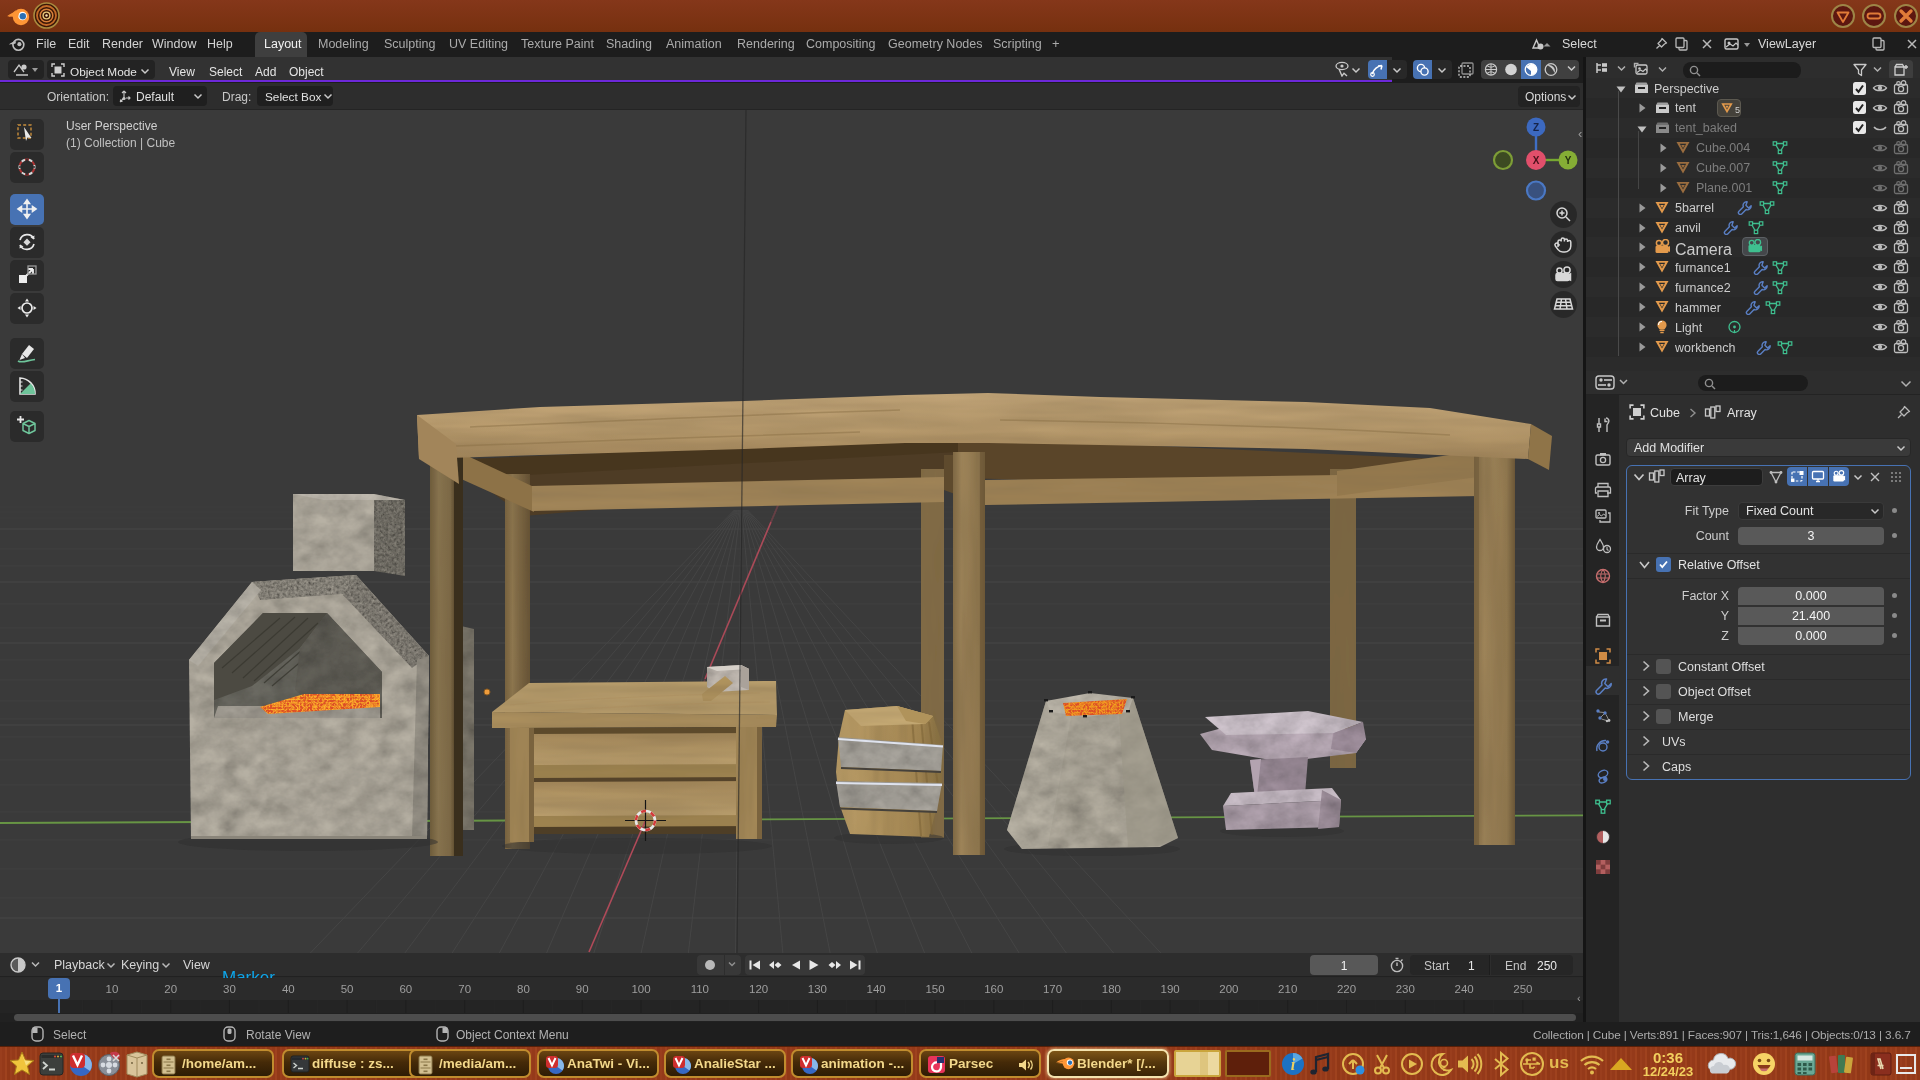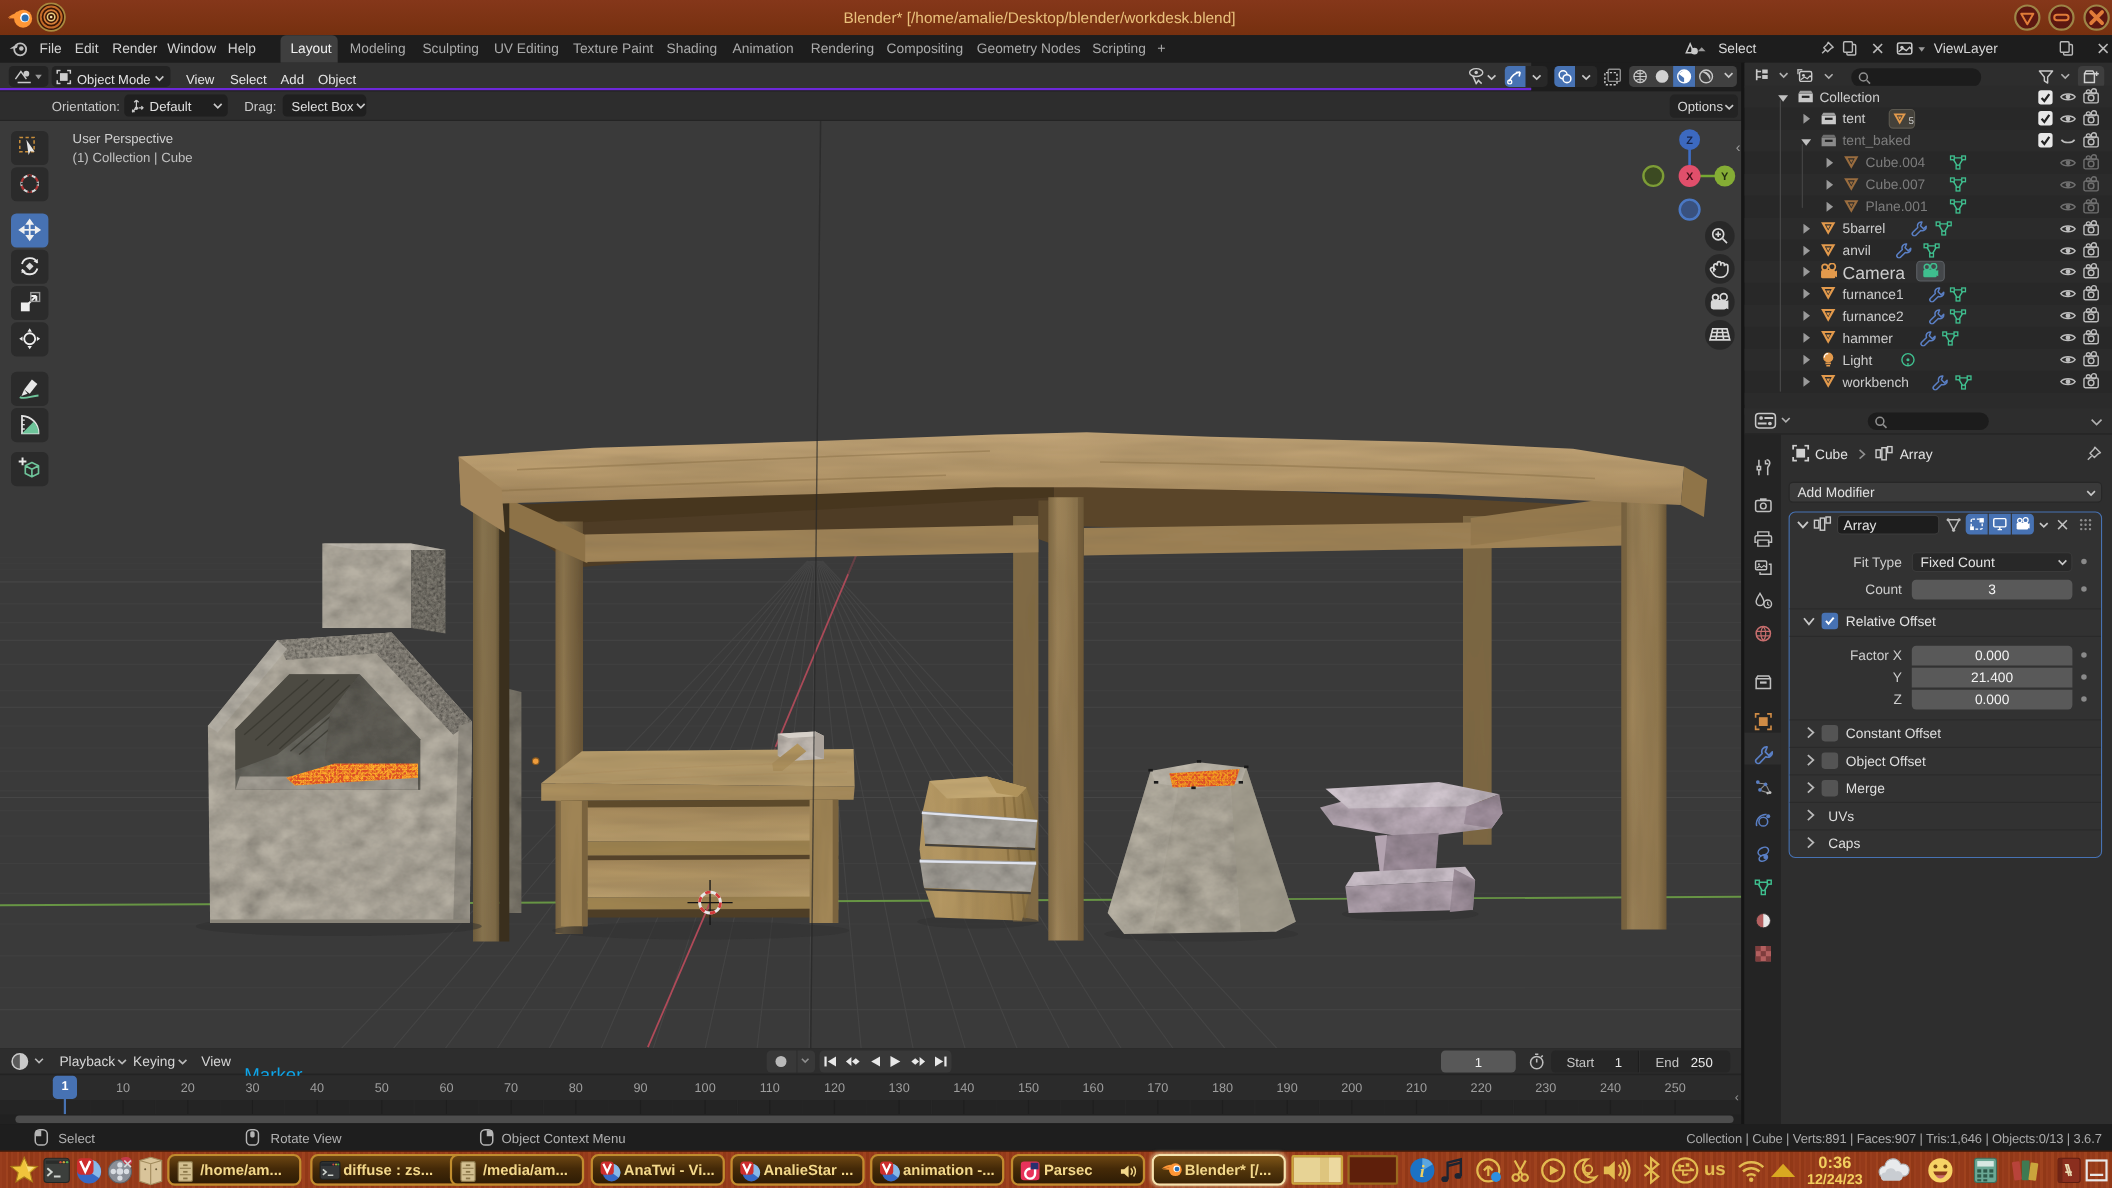--- a/index.html
+++ b/index.html
@@ -20,21 +20,20 @@
     <circle cx="16.8" cy="12.3" r="3.2" fill="#2a6fb4"></circle>
     <path d="M2 12.5 L13 8.5 L12 13 Z" fill="#ff9636"></path>
   </svg>
   <svg class="abs" style="left:33px;top:2px" width="27" height="27" viewBox="0 0 27 27">
     <circle cx="13.5" cy="13.5" r="12.5" fill="#3a1606" stroke="#a98a3f" stroke-width="1.6"></circle>
     <circle cx="13.5" cy="13.5" r="9.5" fill="none" stroke="#c46a28" stroke-width="1.8"></circle>
     <circle cx="13.5" cy="13.5" r="6.3" fill="none" stroke="#d8803a" stroke-width="1.5"></circle>
     <circle cx="13.5" cy="13.5" r="3.4" fill="none" stroke="#e8c87a" stroke-width="1.4"></circle>
     <circle cx="13.5" cy="13.5" r="1.2" fill="#f5e3b0"></circle>
   </svg>
-  <div class="txt" style="left:0;right:30px;top:8px;text-align:center;color:#e9c17c;font-size:14px">Blender* [/home/amalie/Desktop/blender/workdesk.blend]</div>
 
   <svg class="abs" style="left:1830px;top:3px" width="90" height="26" viewBox="0 0 90 26">
     <circle cx="13" cy="13" r="11" fill="#5d1710" stroke="#9d8547" stroke-width="2"></circle>
     <path d="M7.5 9.5 L18.5 9.5 L13 19 Z" fill="none" stroke="#e07b38" stroke-width="1.8" stroke-linejoin="round"></path>
     <circle cx="44" cy="13" r="11" fill="#5d1710" stroke="#9d8547" stroke-width="2"></circle>
     <rect x="37.5" y="10.5" width="13" height="5" rx="2.5" fill="none" stroke="#e07b38" stroke-width="1.8"></rect>
     <circle cx="76" cy="13" r="11" fill="#5d1710" stroke="#9d8547" stroke-width="2"></circle>
     <path d="M71 8 L81 18 M81 8 L71 18" fill="none" stroke="#e07b38" stroke-width="3.4" stroke-linecap="round"></path>
   </svg>
 </div>
@@ -704,21 +703,21 @@
       <div class="abs" style="left:52px;top:74px;width:1px;height:58px;background:#454545"></div>
       <div class="abs" style="left:0;top:21px;width:334px;height:20px">
         <svg class="abs" style="left:30px;top:7px" width="10" height="8" viewBox="0 0 10 8">
           <path d="M0.5 1.5 h9 L5 7.5 Z" fill="#c0c0c0"></path>
         </svg>
         <div class="abs" style="left:47px;top:2px"><svg width="17" height="16" viewBox="0 0 17 16">
             <path d="M2 5 h13 v8 H2 Z" fill="#c9c9c9"></path>
             <path d="M2 5 l1.5 -2.5 h10 L15 5" fill="#9e9e9e"></path>
             <rect x="5" y="7" width="7" height="2" fill="#222"></rect>
           </svg></div>
-        <div class="txt" style="left:68px;top:3.5px;color:#cccccc;font-size:12.5px">Collection</div>
+        <div class="txt" style="left:68px;top:3.5px;color:#cccccc;font-size:12.5px">Perspective</div>
         <div class="abs" style="left:266px;top:2.5px"><svg width="15" height="15" viewBox="0 0 15 15">
             <rect x="1" y="1" width="13" height="13" rx="2.5" fill="#e8e8e8"></rect>
             <path d="M4 8 l2.5 2.8 L11 4.5" stroke="#222" stroke-width="2" fill="none"></path>
           </svg></div>
         <div class="abs" style="left:286px;top:2px"><svg width="16" height="16" viewBox="0 0 16 16">
             <path d="M1.5 8 C4 4.5 12 4.5 14.5 8 C12 11.5 4 11.5 1.5 8 Z" stroke="#bdbdbd" stroke-width="1.3" fill="none"></path>
             <circle cx="8" cy="8" r="2.2" fill="#bdbdbd"></circle>
           </svg></div>
         <div class="abs" style="left:307px;top:2px"><svg width="16" height="16" viewBox="0 0 16 16">
             <rect x="1.5" y="4.5" width="13" height="9" rx="1.5" fill="none" stroke="#bdbdbd" stroke-width="1.3"></rect>

